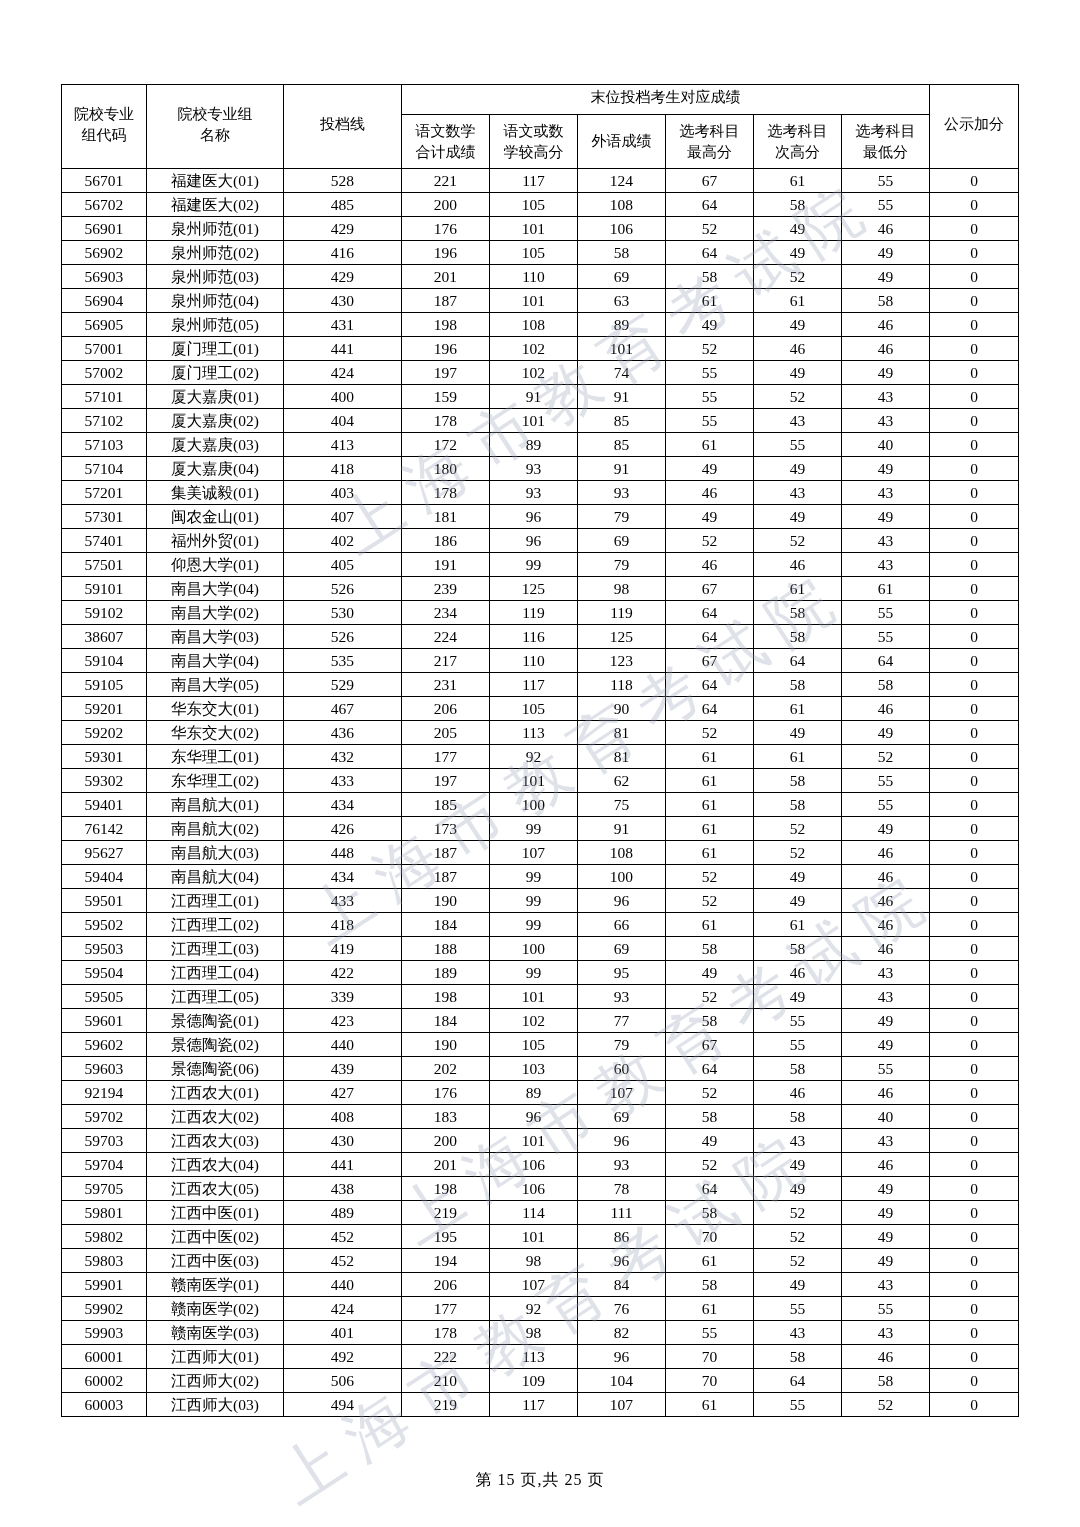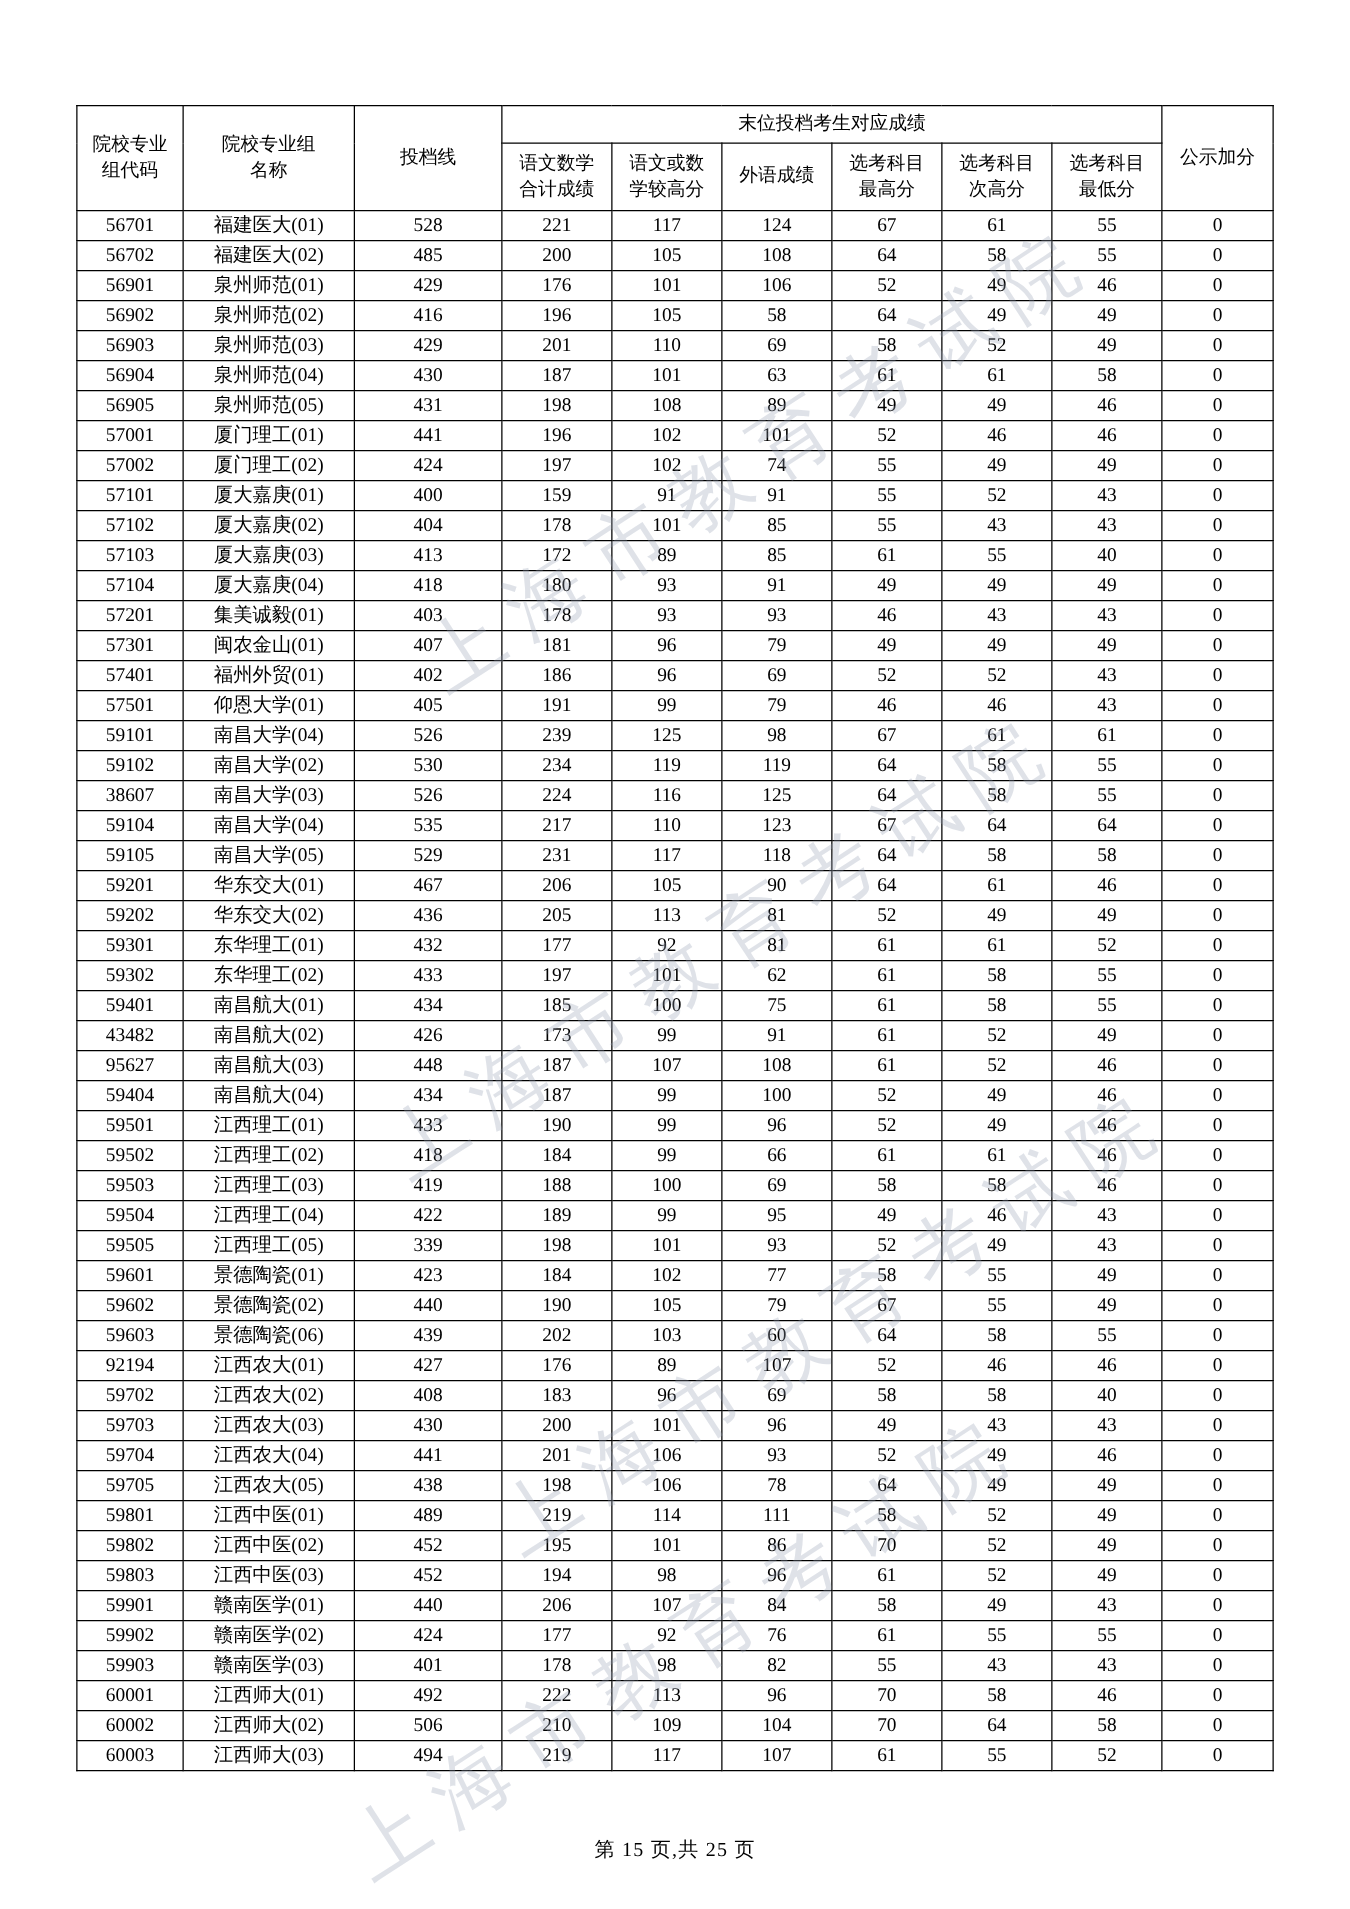--- a/index.html
+++ b/index.html
@@ -33,21 +33,21 @@
     vertical-align: middle;
     overflow: hidden;
   }
   th {
     font-weight: normal;
     font-size: 15px;
     line-height: 1.35;
     white-space: pre-line;
     padding: 3px 2px;
   }
-  tr.group-header-row th { height: 30px; padding: 2px; }
+  tr.group-header-row th { height: 30px; padding: 2px; font-family: Liberation Mono, monospace; }
   tr.sub-header-row th { height: 54px; }
   td {
     font-size: 15.5px;
     height: 24px;
     line-height: 1.1;
     padding: 0 2px;
     white-space: nowrap;
   }
   .footer {
     position: absolute;
@@ -442,21 +442,21 @@
           <td>434</td>
           <td>185</td>
           <td>100</td>
           <td>75</td>
           <td>61</td>
           <td>58</td>
           <td>55</td>
           <td>0</td>
         </tr>
         <tr>
-          <td>43482</td>
+          <td>76142</td>
           <td>南昌航大(02)</td>
           <td>426</td>
           <td>173</td>
           <td>99</td>
           <td>91</td>
           <td>61</td>
           <td>52</td>
           <td>49</td>
           <td>0</td>
         </tr>

